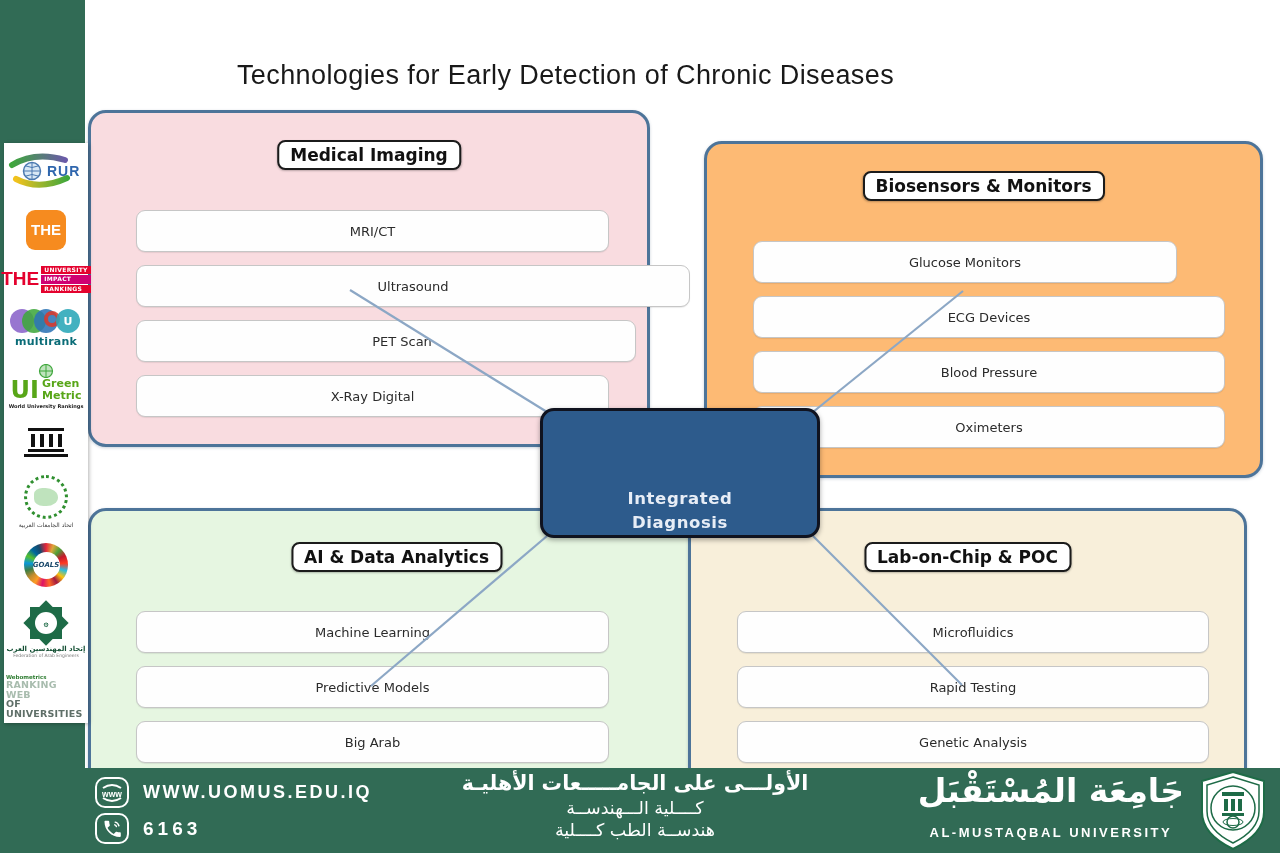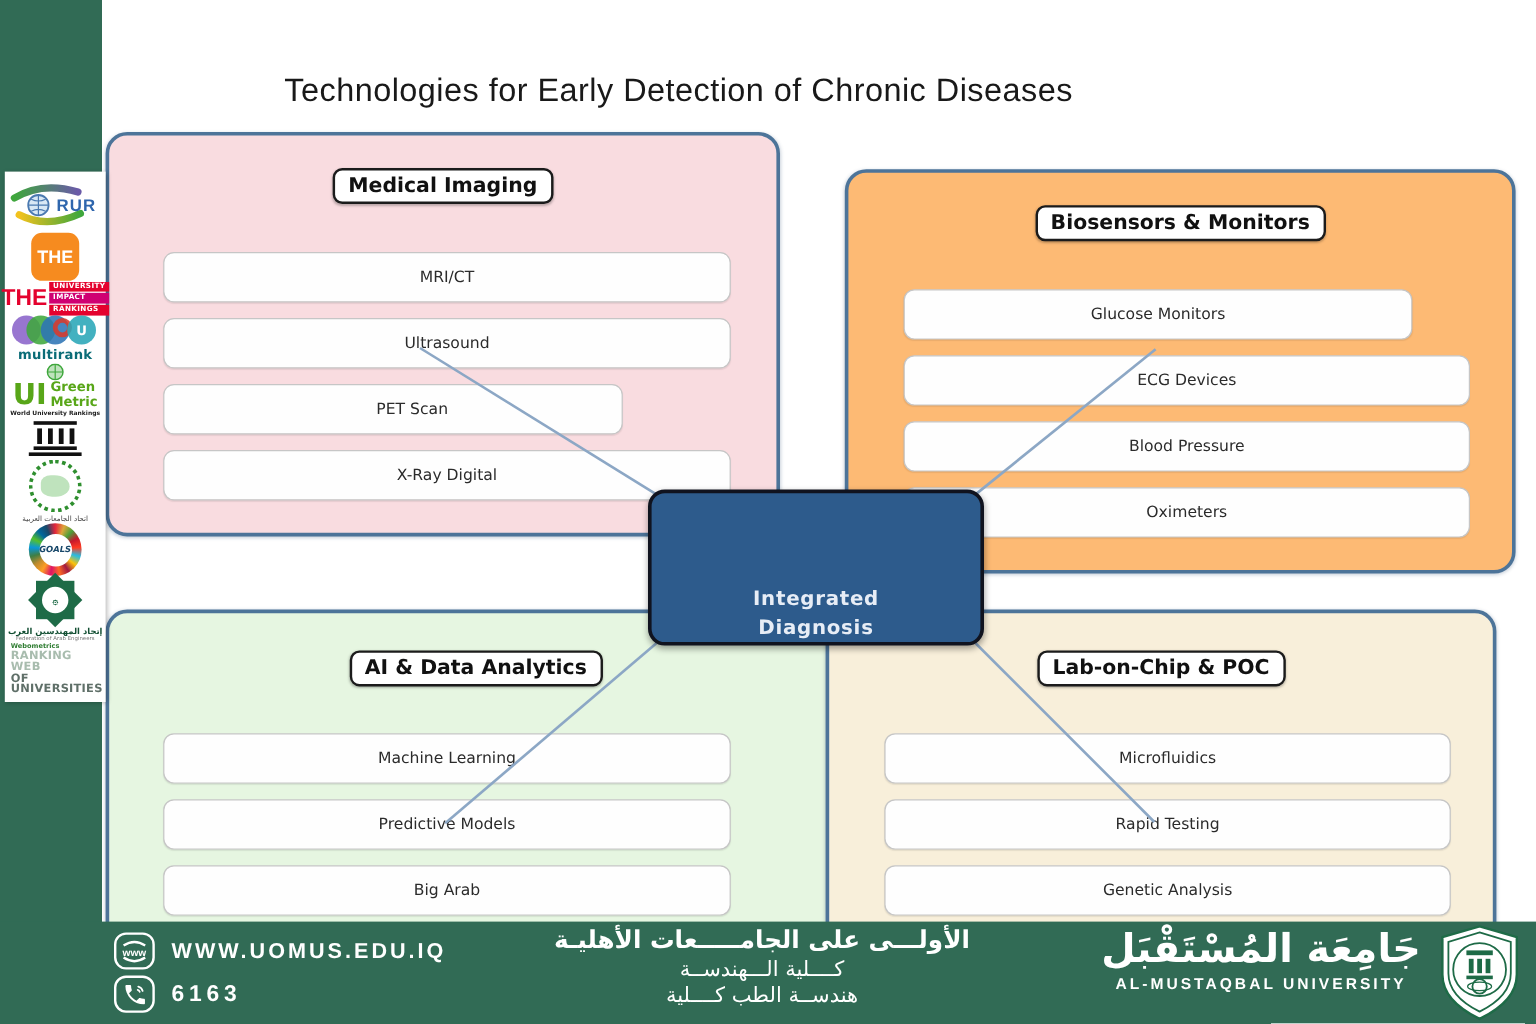--- a/index.html
+++ b/index.html
@@ -10,23 +10,23 @@
   html,body{margin:0;padding:0;}
   body{
     width:1280px;height:853px;position:relative;overflow:hidden;background:#fff;
     font-family:"DejaVu Sans","Liberation Sans",sans-serif;
   }
   .abs{position:absolute;}
   
   .green-strip{left:0;top:0;width:85px;height:853px;background:var(--green);}
   
   .logo-panel{
-    left:4px;top:143px;width:84px;height:442px;background:#fff;z-index:20;
+    left:4px;top:143px;width:84px;height:580px;background:#fff;z-index:20;
     box-shadow:1px 1px 4px rgba(0,0,0,.3);
-    display:flex;flex-direction:column;align-items:center;justify-content:space-between;
+    display:flex;flex-direction:column;justify-content:space-between;
     padding:5px 2px;
   }
   .logo-slot{width:100%;display:flex;flex-direction:column;align-items:center;justify-content:center;}
   
   .title{
     left:85px;top:20px;width:961px;text-align:center;
     font-size:27px;font-weight:normal;color:#191919;letter-spacing:.4px;
     font-family:"Liberation Sans","DejaVu Sans",sans-serif;
     margin-top:40px;
   }
@@ -60,21 +60,21 @@
     width:34px;height:31px;border:2px solid #fff;border-radius:10px;
     display:flex;align-items:center;justify-content:center;flex:0 0 auto;
   }
   .site-text{font-family:"Liberation Sans",sans-serif;font-weight:bold;font-size:18px;letter-spacing:2.5px;}
   .phone-text{font-family:"Liberation Sans",sans-serif;font-weight:bold;font-size:19px;letter-spacing:4px;}
   .tagline{position:absolute;left:415px;top:2px;width:440px;text-align:center;direction:rtl;line-height:1.3;}
   .tagline .l1{font-size:20.5px;font-weight:bold;}
   .tagline .l2,.tagline .l3{font-size:17.5px;}
   .uni-block{position:absolute;right:96px;top:4px;text-align:center;}
   .uni-ar{font-size:33px;font-weight:bold;direction:rtl;line-height:1.15;}
-  .uni-en{font-family:"Liberation Sans",sans-serif;font-size:13px;font-weight:bold;letter-spacing:2.5px;margin-top:2px;}
+  .uni-en{font-family:"Liberation Sans",sans-serif;font-size:13px;font-weight:bold;letter-spacing:2.5px;margin-top:15px;}
   .shield{position:absolute;right:10px;top:2px;}
   
   .the-box{width:40px;height:40px;background:#f68b1f;border-radius:9px;display:flex;align-items:center;justify-content:center;
     color:#fff;font-weight:bold;font-size:15px;font-family:"Liberation Sans",sans-serif;}
   .impact{display:flex;align-items:center;gap:2px;}
   .impact .the{color:#e4022e;font-weight:bold;font-size:19px;font-family:"Liberation Sans",sans-serif;}
   .impact .bars{display:flex;flex-direction:column;gap:1px;}
   .impact .bars span{color:#fff;font-size:6px;font-weight:bold;padding:1px 3px;line-height:1.1;letter-spacing:.3px;}
   .mr-circles{position:relative;width:72px;height:26px;}
   .mr-circles i{position:absolute;width:24px;height:24px;border-radius:50%;opacity:.88;}
@@ -107,22 +107,22 @@
 </head>
 <body>
 
 <div class="abs green-strip"></div>
 
 <div class="abs title">Technologies for Early Detection of Chronic Diseases</div>
 
 <div class="abs quad" style="left:88px;top:110px;width:562px;height:337px;background:#f9dce0;">
   <div class="q-badge" style="top:27px;">Medical Imaging</div>
   <div class="q-item" style="left:45px;width:473px;top:97px;">MRI/CT</div>
-  <div class="q-item" style="left:45px;width:473px;top:152px;">Ultrasound</div>
-  <div class="q-item" style="left:45px;width:383px;top:207px;padding-left:32px;">PET Scan</div>
+  <div class="q-item" style="left:45px;width:554px;top:152px;">Ultrasound</div>
+  <div class="q-item" style="left:45px;width:500px;top:207px;padding-left:32px;">PET Scan</div>
   <div class="q-item" style="left:45px;width:473px;top:262px;">X-Ray Digital</div>
 </div>
 
 <div class="abs quad" style="left:704px;top:110px;width:559px;height:337px;background:#fdba74;margin-top:31px;">
   <div class="q-badge" style="top:27px;">Biosensors &amp; Monitors</div>
   <div class="q-item" style="left:46px;width:424px;top:97px;">Glucose Monitors</div>
   <div class="q-item" style="left:46px;width:472px;top:152px;">ECG Devices</div>
   <div class="q-item" style="left:46px;width:472px;top:207px;">Blood Pressure</div>
   <div class="q-item" style="left:46px;width:472px;top:262px;">Oximeters</div>
 </div>

